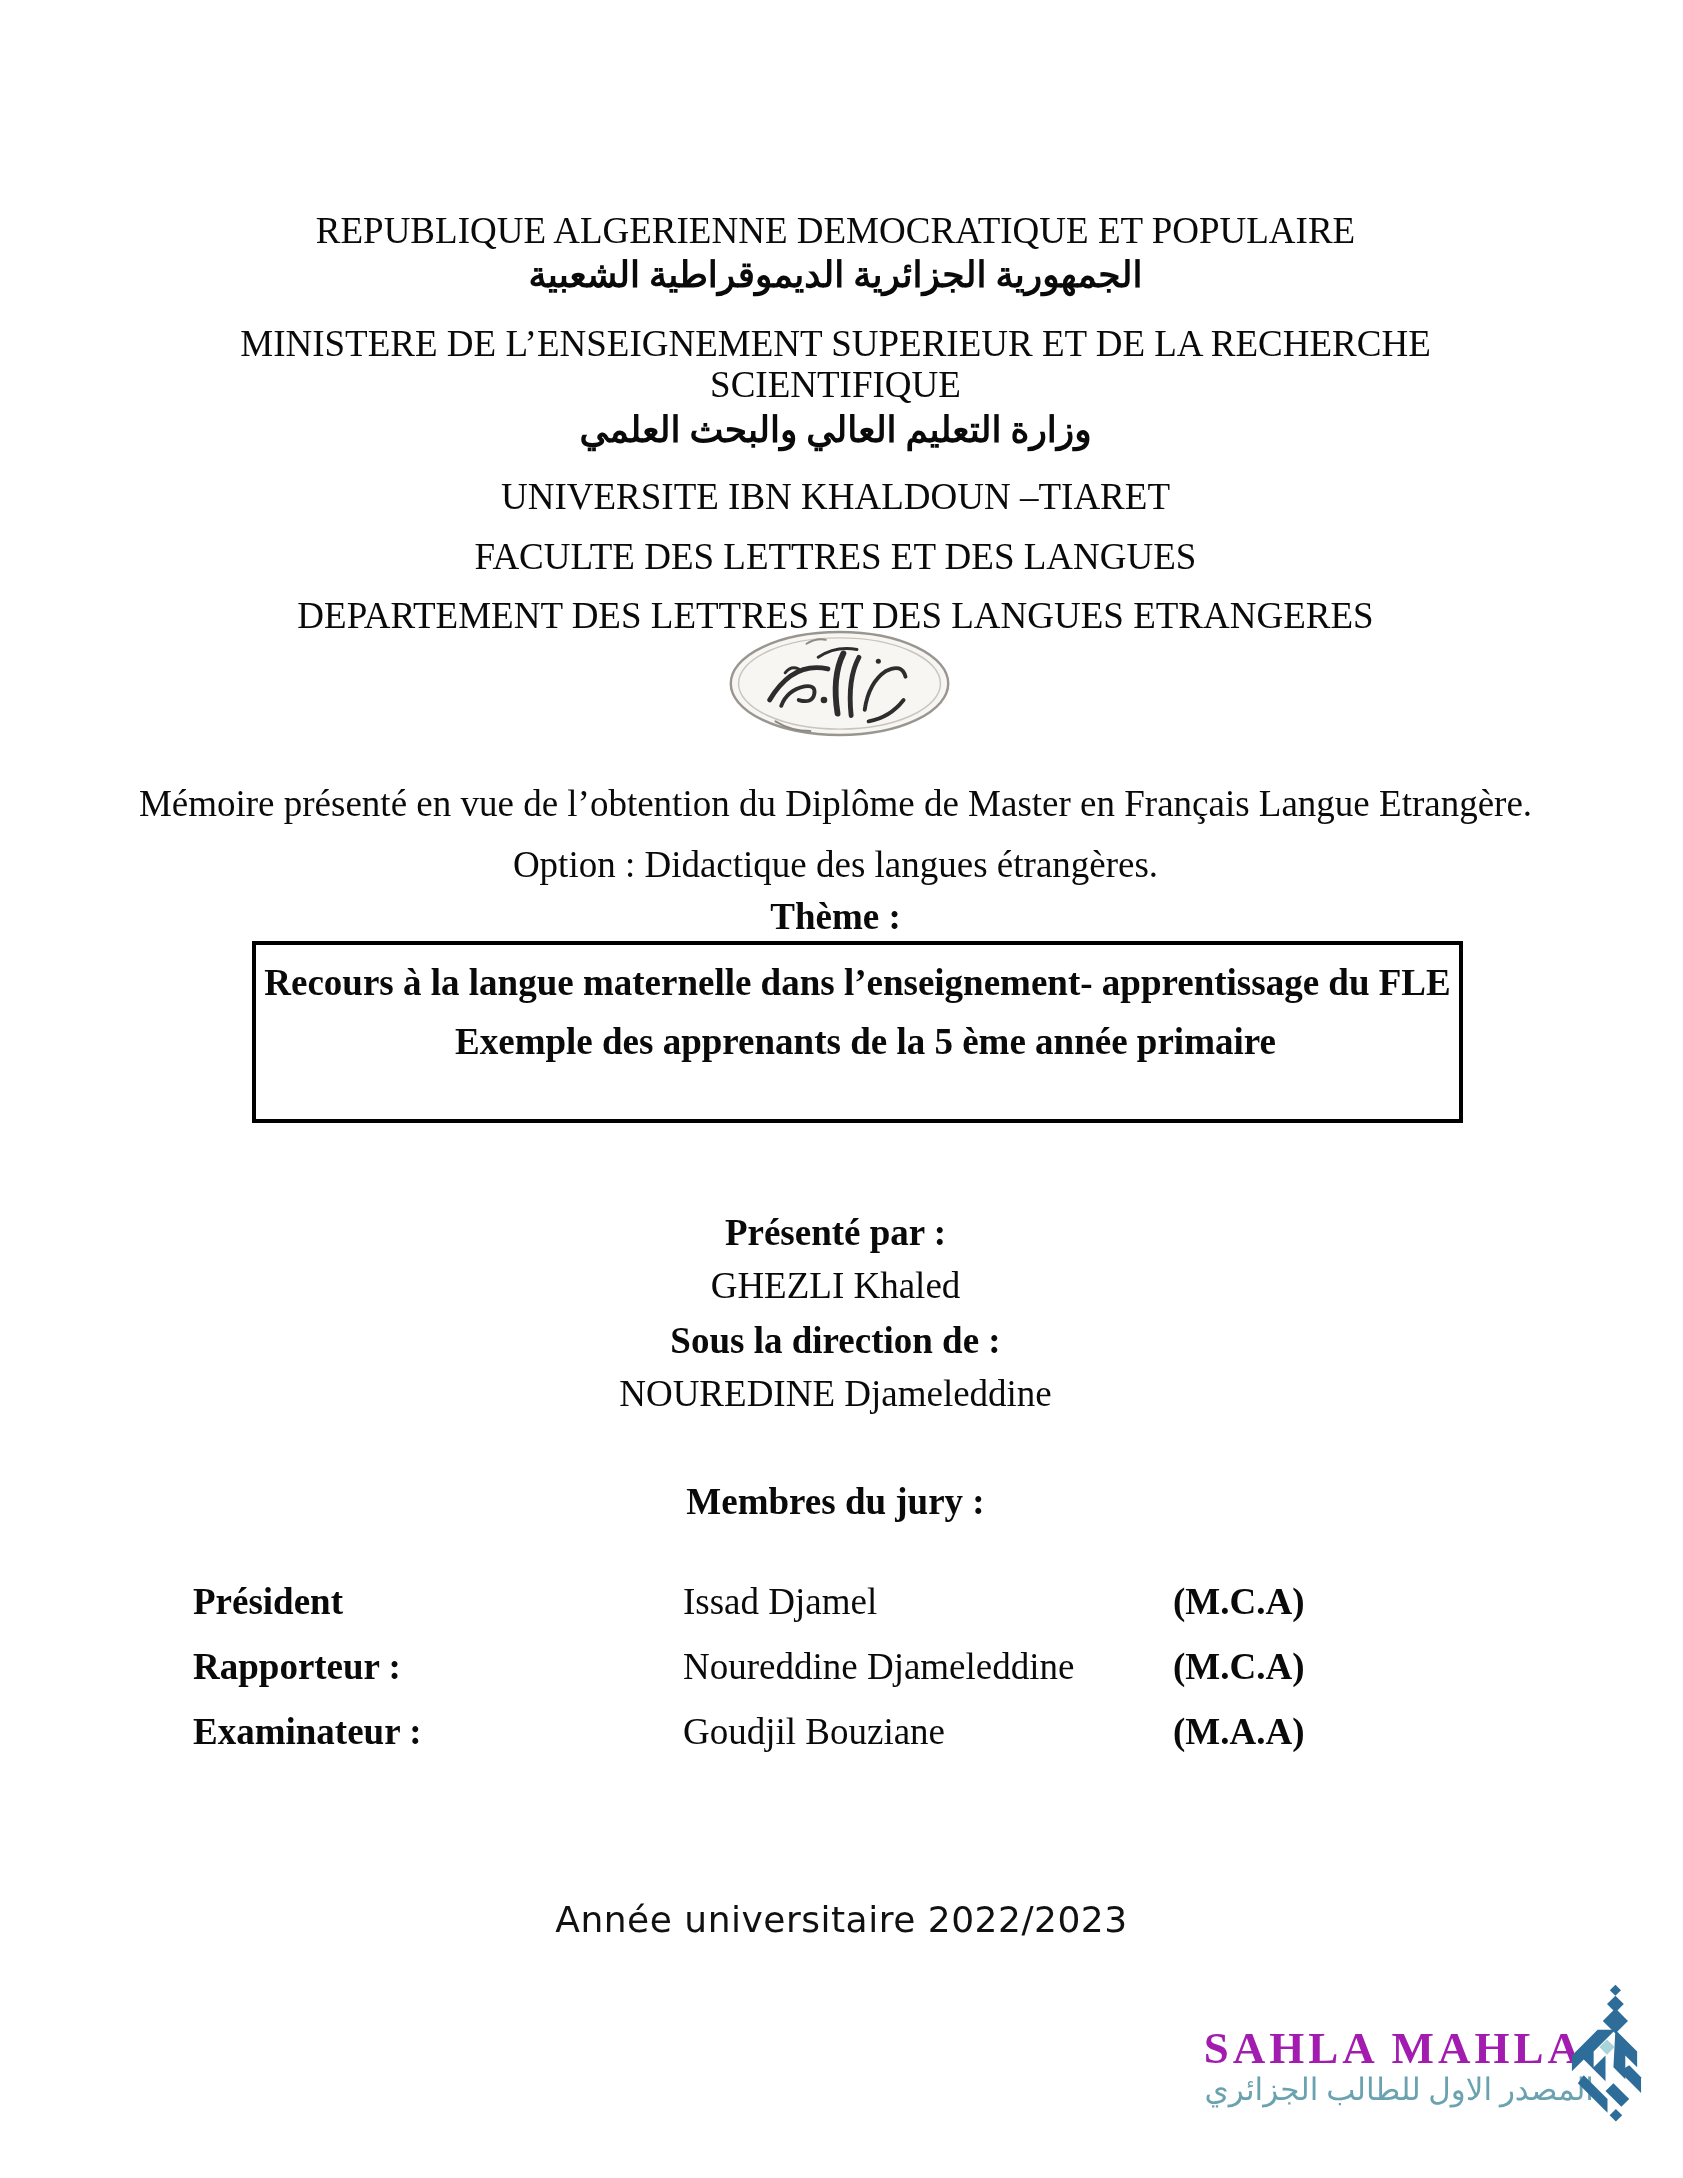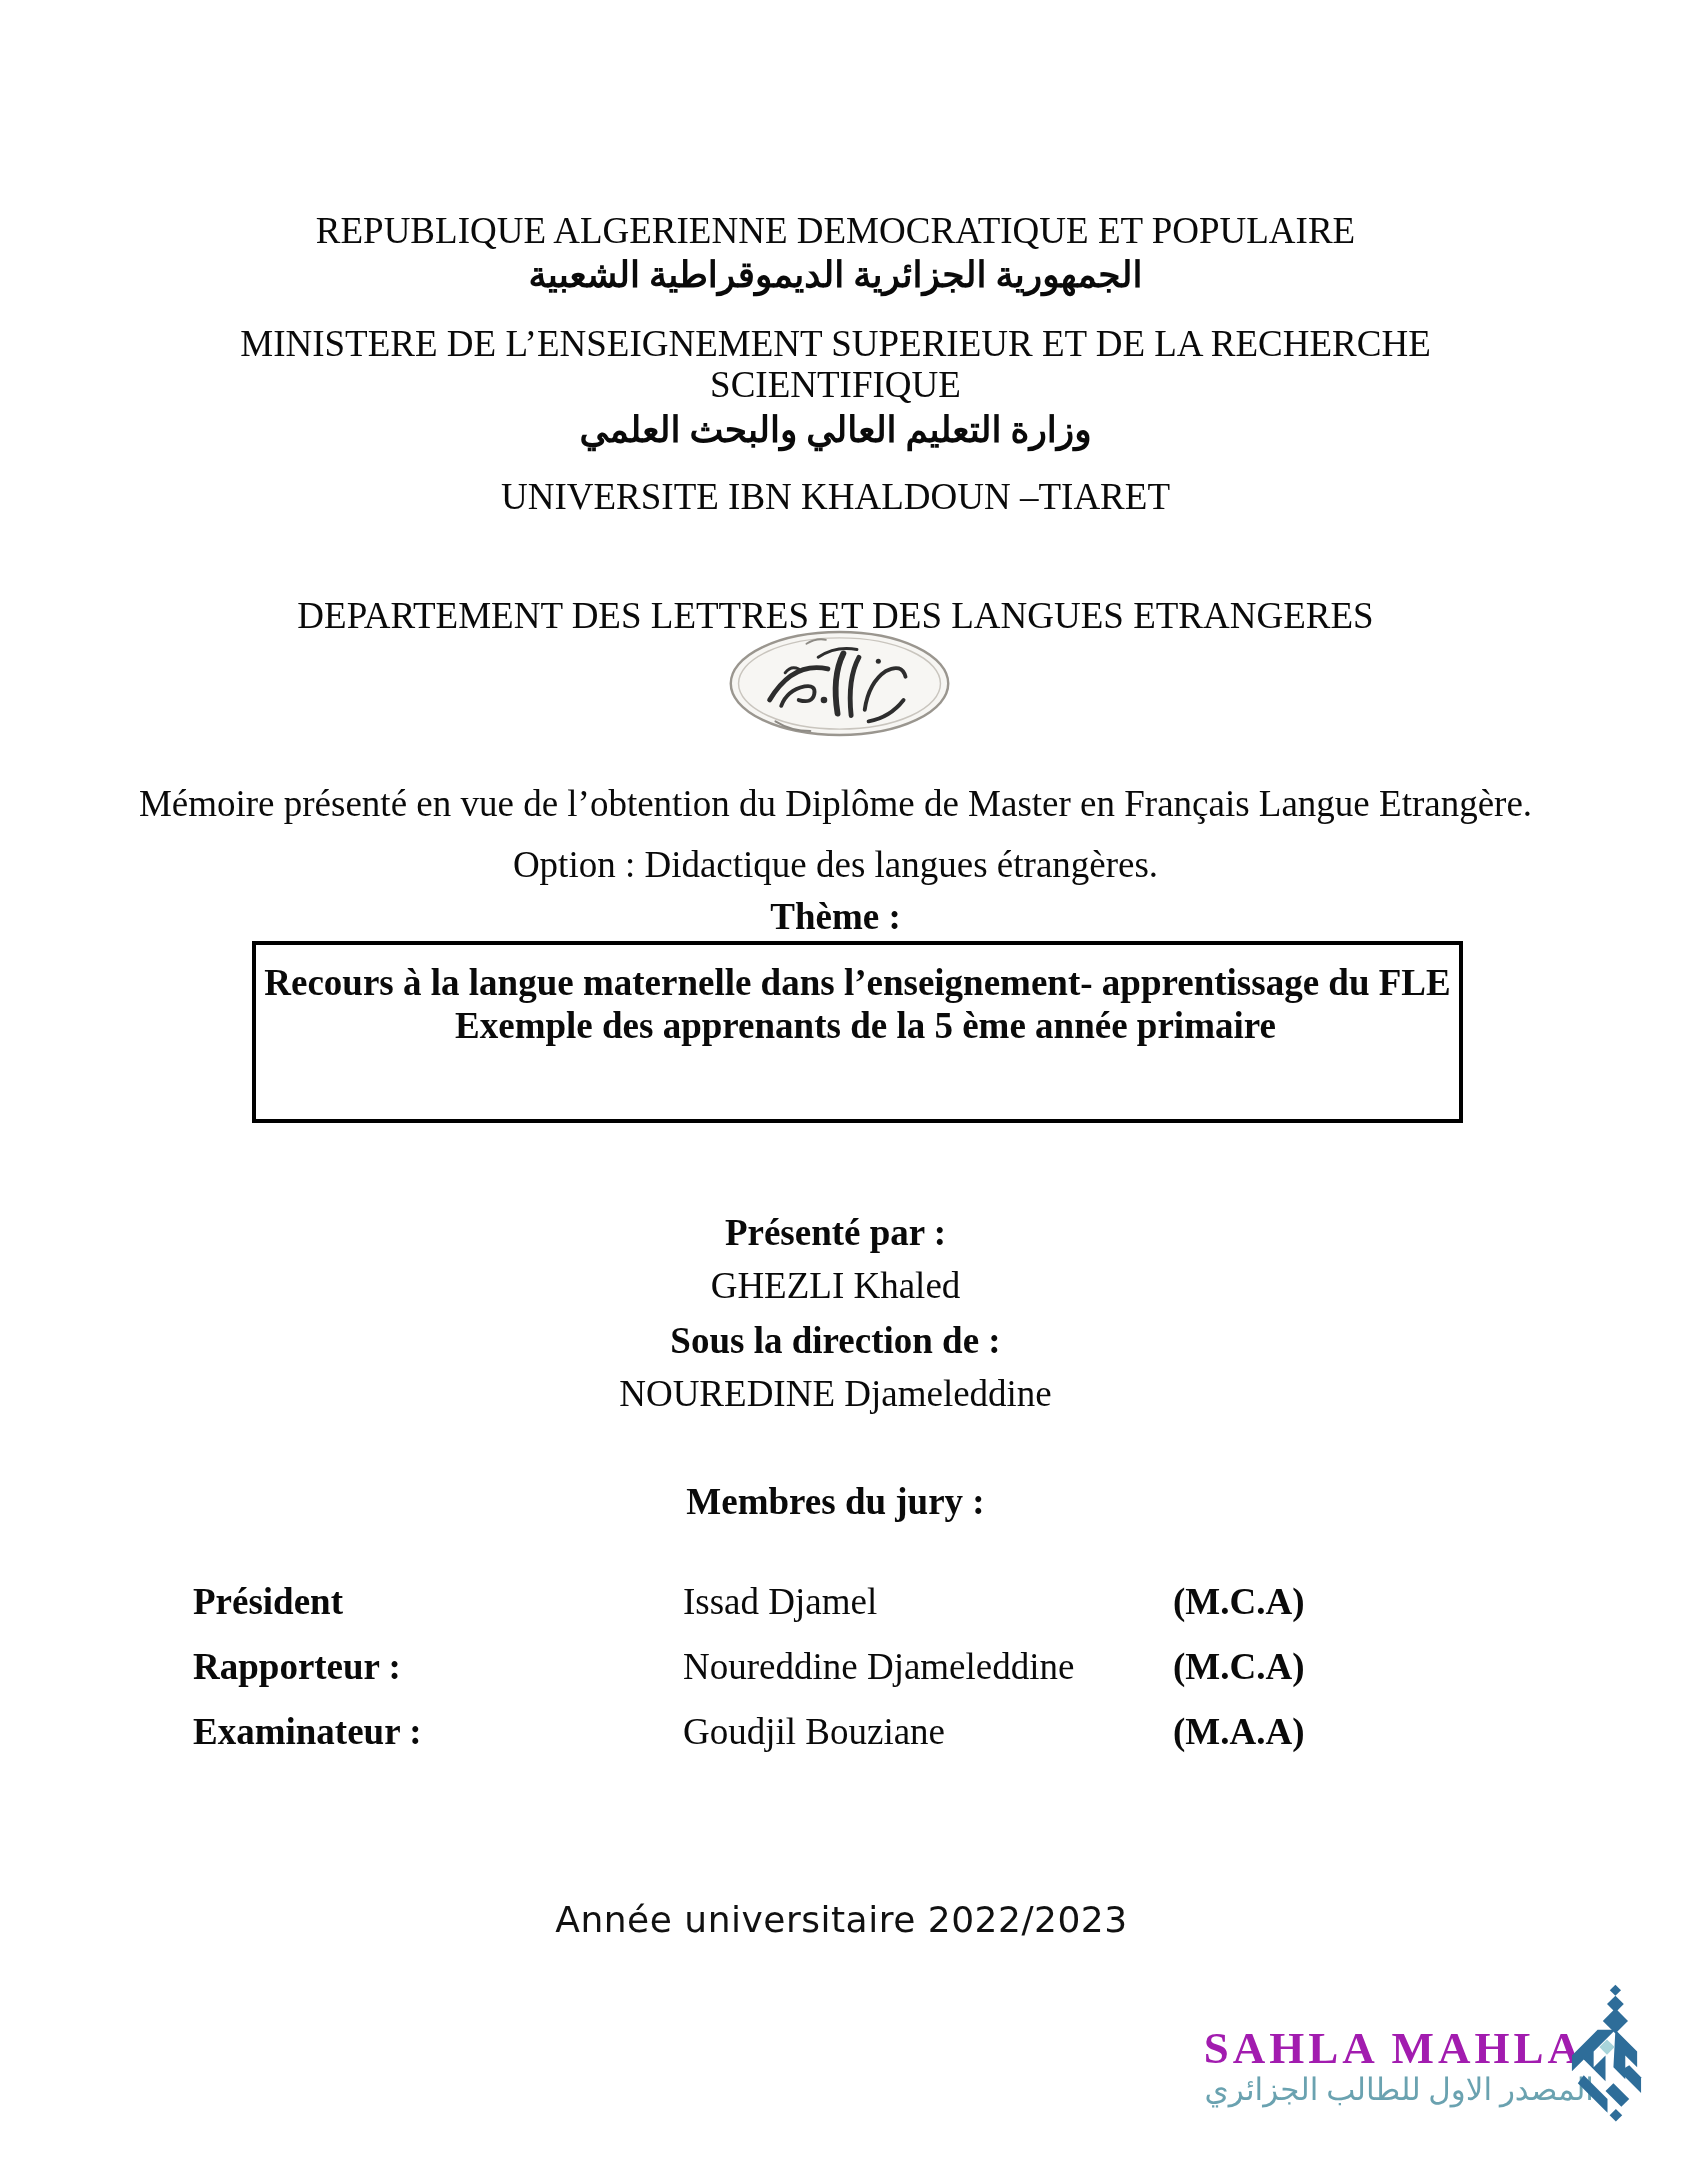--- a/index.html
+++ b/index.html
@@ -18,21 +18,21 @@
     white-space:nowrap;
   }
   .arabic{font-weight:bold;font-size:36px;}
   .bold{font-weight:bold;}
   .seal{position:absolute;left:723px;top:627px;width:233px;height:114px;}
   .theme-box{
     position:absolute;left:252px;top:941px;width:1203px;height:174px;
     border:4px solid #000;text-align:center;
   }
   .theme-box .t1{margin-top:16px;font-weight:bold;font-size:37px;}
-  .theme-box .t2{font-weight:bold;font-size:37px;padding-left:16px;}
+  .theme-box .t2{margin-top:16px;font-weight:bold;font-size:37px;padding-left:16px;}
   .jury{
     position:absolute;left:193px;top:1580px;width:1317px;
     font-size:37px;
   }
   .jury-row{display:grid;grid-template-columns:490px 490px 337px;margin-bottom:22px;}
   .jury-role{font-weight:bold;}
   .jury-rank{font-weight:bold;}
   .annee{
     position:absolute;left:99px;top:1899px;width:1485px;text-align:center;
     font-family:"DejaVu Sans","Liberation Sans",sans-serif;
@@ -54,20 +54,21 @@
 <body>
 
 <div class="page">
 
   <div class="cline" style="top:210px">REPUBLIQUE ALGERIENNE DEMOCRATIQUE ET POPULAIRE</div>
   <div class="cline arabic" style="top:255px" dir="rtl">الجمهورية الجزائرية الديموقراطية الشعبية</div>
   <div class="cline" style="top:323px">MINISTERE DE L’ENSEIGNEMENT SUPERIEUR ET DE LA RECHERCHE</div>
   <div class="cline" style="top:364px">SCIENTIFIQUE</div>
   <div class="cline arabic" style="top:410px" dir="rtl">وزارة التعليم العالي والبحث العلمي</div>
   <div class="cline" style="top:476px">UNIVERSITE IBN KHALDOUN –TIARET</div>
+  <div class="cline" style="top:536px">FACULTE DES LETTRES ET DES LANGUES</div>
   <div class="cline" style="top:595px">DEPARTEMENT DES LETTRES ET DES LANGUES ETRANGERES</div>
 
   <svg class="seal" viewBox="0 0 240 115" aria-hidden="true">
     <ellipse cx="120" cy="57" rx="112" ry="53" fill="#f7f6f3" stroke="#9a968f" stroke-width="2.5"></ellipse>
     <ellipse cx="120" cy="57" rx="104" ry="47" fill="none" stroke="#c9c5be" stroke-width="1.5"></ellipse>
     <g stroke="#2d2d2d" fill="none" stroke-linecap="round">
       <path d="M48 74 Q72 34 108 42" stroke-width="5"></path>
       <path d="M60 80 Q66 64 84 60 Q96 58 94 68 Q92 78 78 74" stroke-width="4"></path>
       <path d="M118 88 Q112 50 124 26" stroke-width="6"></path>
       <path d="M132 90 Q128 52 140 30" stroke-width="5"></path>

